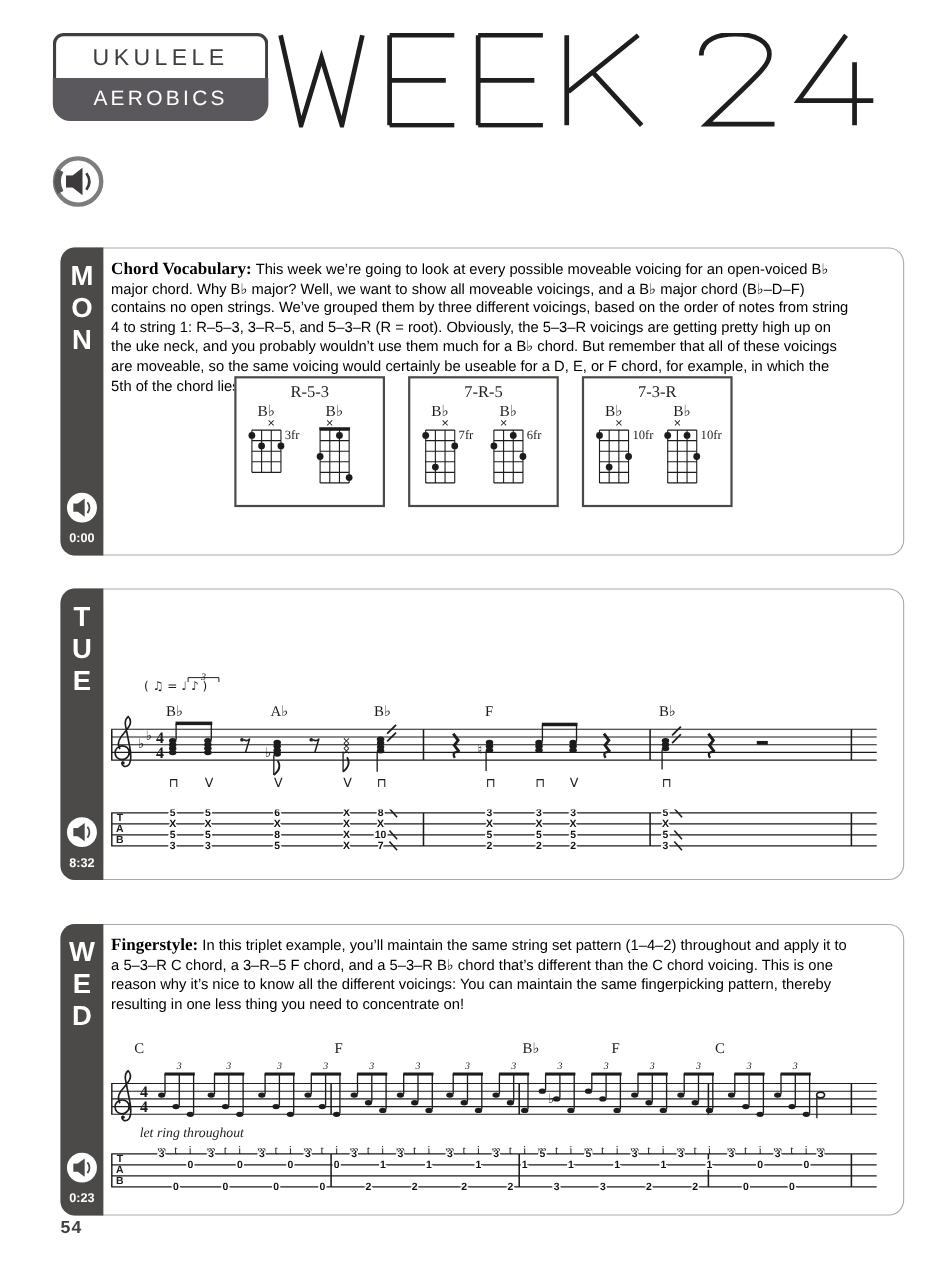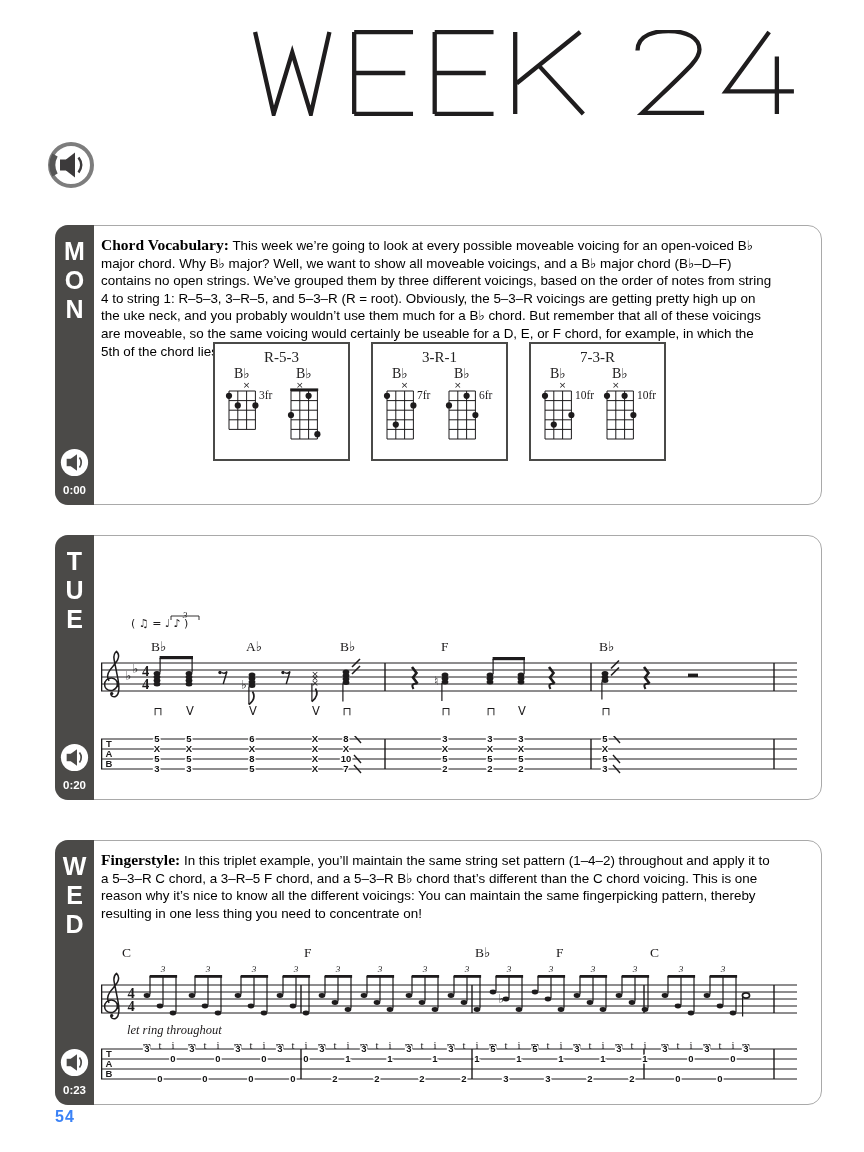--- a/index.html
+++ b/index.html
@@ -28,21 +28,21 @@
   p.lead{margin:10px 0 12px 0;font-size:13.4px;line-height:17.6px;color:#000000;width:672px;}
   .lead-title{font-family:"Liberation Serif","DejaVu Sans",serif;font-weight:bold;font-size:15.5px;}
 
   
   .chord-row{position:absolute;left:112px;top:116px;display:flex;gap:21px;}
   .chord-box{width:137px;height:119px;border:2px solid #4a4a48;box-sizing:border-box;background:#fff;}
   .cg-title{text-align:center;font-family:"Liberation Serif","DejaVu Sans",serif;font-size:15px;
             color:#222;margin-top:5px;}
 
   .staff-wrap{position:absolute;left:0px;}
-  .pagenum{position:absolute;left:55px;top:1108px;font-size:16px;font-weight:bold;letter-spacing:1px;color:#3b82f6;}
+  .pagenum{position:absolute;left:55px;top:1108px;font-size:16px;font-weight:bold;letter-spacing:1px;color:#404040;}
 
   
   text{fill:#1d1b1c;}
   .t-chord{font-family:"Liberation Serif","DejaVu Sans",serif;font-size:13.5px;}
   .t-flat{font-family:"Liberation Serif","DejaVu Sans",serif;font-size:12px;}
   .t-time{font-family:"Liberation Serif","DejaVu Sans",serif;font-size:14.5px;font-weight:bold;}
   .t-strum{font-family:"DejaVu Sans",sans-serif;font-size:11.5px;}
   .t-tab{font-family:"Liberation Sans",sans-serif;font-size:9.5px;font-weight:bold;
          paint-order:stroke;stroke:#fff;stroke-width:3px;fill:#111;}
   .t-tabhdr{font-family:"Liberation Sans",sans-serif;font-size:9.5px;font-weight:bold;}
@@ -53,20 +53,24 @@
   .t-bb{font-family:"Liberation Serif","DejaVu Sans",serif;font-size:14px;}
   .t-fr{font-family:"Liberation Serif","DejaVu Sans",serif;font-size:11.5px;}
   .t-x{font-family:"DejaVu Sans",sans-serif;font-size:9px;}
   .clef{stroke:#1d1b1c;stroke-width:1.5;fill:none;}
 </style>
 </head>
 <body>
 
 <div class="page">
 
+  <div class="logo">
+    <div class="logo-top">UKULELE</div>
+    <div class="logo-bottom">AEROBICS</div>
+  </div>
 
   <div class="week-title">
     
     <svg width="545" height="86" viewBox="0 0 352 84" preserveAspectRatio="none">
       <g stroke="#1f1d1e" stroke-width="4.3" fill="none" stroke-linecap="butt">
         <polyline points="2,2 14,82 26,22 38,82 50,2" vector-effect="non-scaling-stroke"></polyline>
         <path d="M66,2 H104 M66,2 V82 M66,42 H99 M66,82 H104" vector-effect="non-scaling-stroke"></path>
         <path d="M118,2 H156 M118,2 V82 M118,42 H151 M118,82 H156" vector-effect="non-scaling-stroke"></path>
         <path d="M170,2 V82 M212,2 L171,52 M186,36 L214,82" vector-effect="non-scaling-stroke"></path>
         <path d="M249,20 C249,4 261,1 269,1 C281,1 289,8 289,19 C289,29 283,36 252,81 L292,81" vector-effect="non-scaling-stroke"></path>
@@ -132,21 +136,21 @@
               <line x1="76" y1="44.2" x2="102.4" y2="44.2" stroke="#1d1b1c" stroke-width="1"></line>
               <line x1="76" y1="53.8" x2="102.4" y2="53.8" stroke="#1d1b1c" stroke-width="1"></line>
               <line x1="76" y1="63.4" x2="102.4" y2="63.4" stroke="#1d1b1c" stroke-width="1"></line>
               <line x1="76" y1="73" x2="102.4" y2="73" stroke="#1d1b1c" stroke-width="1"></line>
               <rect x="75.2" y="22.4" width="28.000000000000004" height="2.6" fill="#1d1b1c"></rect>
               <text x="84.8" y="21.5" class="t-x" text-anchor="middle">×</text>
               <circle cx="93.6" cy="29.8" r="3.1" fill="#1d1b1c"></circle>
               <circle cx="76" cy="49" r="3.1" fill="#1d1b1c"></circle>
               <circle cx="102.4" cy="68.19999999999999" r="3.1" fill="#1d1b1c"></circle>
             </svg></div>
-          <div class="chord-box"><div class="cg-title">3-R-1</div><svg width="133" height="92">
+          <div class="chord-box"><div class="cg-title">7-R-5</div><svg width="133" height="92">
               <text x="27" y="12" class="t-bb" text-anchor="middle">B♭</text>
               <line x1="14" y1="25" x2="14" y2="73" stroke="#1d1b1c" stroke-width="1"></line>
               <line x1="22.8" y1="25" x2="22.8" y2="73" stroke="#1d1b1c" stroke-width="1"></line>
               <line x1="31.6" y1="25" x2="31.6" y2="73" stroke="#1d1b1c" stroke-width="1"></line>
               <line x1="40.400000000000006" y1="25" x2="40.400000000000006" y2="73" stroke="#1d1b1c" stroke-width="1"></line>
               <line x1="14" y1="25" x2="40.400000000000006" y2="25" stroke="#1d1b1c" stroke-width="1"></line>
               <line x1="14" y1="34.6" x2="40.400000000000006" y2="34.6" stroke="#1d1b1c" stroke-width="1"></line>
               <line x1="14" y1="44.2" x2="40.400000000000006" y2="44.2" stroke="#1d1b1c" stroke-width="1"></line>
               <line x1="14" y1="53.8" x2="40.400000000000006" y2="53.8" stroke="#1d1b1c" stroke-width="1"></line>
               <line x1="14" y1="63.4" x2="40.400000000000006" y2="63.4" stroke="#1d1b1c" stroke-width="1"></line>
@@ -218,21 +222,21 @@
         <div>U</div>
         <div>E</div>
       </div>
       <div class="tab-audio">
         <svg width="33" height="33" viewBox="-20 -20 40 40">
           <circle r="16.5" fill="#fff"></circle>
           <rect x="-9.5" y="-4.5" width="6" height="9" fill="#4b4a48"></rect>
           <polygon points="-4.5,-4.5 3,-10 3,10 -4.5,4.5" fill="#4b4a48"></polygon>
           <path d="M6,-6 Q10.5,0 6,6" stroke="#4b4a48" stroke-width="2" fill="none"></path>
         </svg>
-        <div class="tab-time">0:20</div>
+        <div class="tab-time">8:32</div>
       </div>
     </div>
     <div class="day-content">
       <svg id="tue-staff" class="staff-wrap" style="top:75px;" width="700" height="108">
           <text x="30" y="16" class="t-swing" text-anchor="start">( ♫ = ♩ ♪ )</text>
           <text x="84" y="7" class="t-3" text-anchor="middle">3</text>
           <path d="M70,9 L70,5 L98,5 L98,9" stroke="#1d1b1c" stroke-width="0.9" fill="none"></path>
           <line x1="0" y1="52" x2="696" y2="52" stroke="#1d1b1c" stroke-width="1"></line>
           <line x1="0" y1="59" x2="696" y2="59" stroke="#1d1b1c" stroke-width="1"></line>
           <line x1="0" y1="66" x2="696" y2="66" stroke="#1d1b1c" stroke-width="1"></line>

